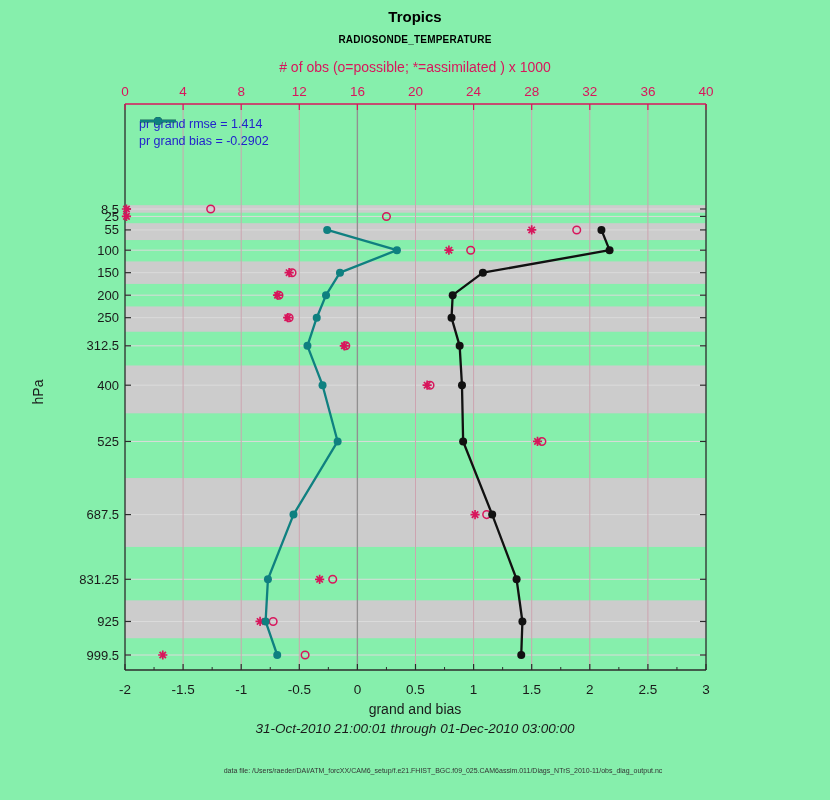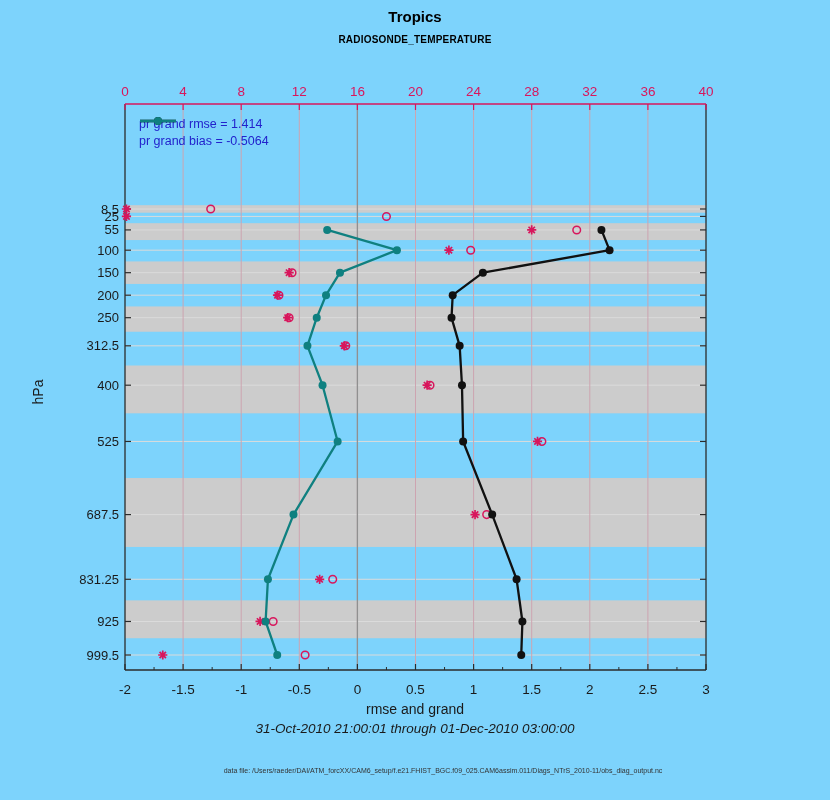--- a/index.html
+++ b/index.html
@@ -1,16 +1,16 @@
 <!DOCTYPE html>
 <html><head>
 <meta charset="utf-8">
 <style>
   html,body{margin:0;padding:0;background:#ffffff;}
-  .page{position:relative;width:830px;height:800px;background:#7dd3fc;overflow:hidden;
+  .page{position:relative;width:830px;height:800px;background:#86efac;overflow:hidden;
         font-family:"Liberation Sans", sans-serif;}
   .ttl{position:absolute;left:0;width:830px;text-align:center;color:#000;font-weight:bold;}
   .t1{top:8px;font-size:15px;}
   .t2{top:34px;font-size:10px;letter-spacing:0.2px;}
   .toplab{position:absolute;left:0;width:830px;top:59px;text-align:center;font-size:14px;}
   .xlab{position:absolute;left:0;width:830px;top:701px;text-align:center;font-size:14px;color:#1a1a1a;}
   .caption{position:absolute;left:0;width:830px;top:721px;text-align:center;font-size:13.5px;color:#1a1a1a;font-style:italic;}
   .footer{position:absolute;left:56px;width:774px;top:767px;text-align:center;font-size:7px;color:#333;}
   .ylab{position:absolute;left:26px;top:384px;font-size:14px;color:#1a1a1a;
         transform:rotate(-90deg);transform-origin:center;}
@@ -20,20 +20,21 @@
   .legend .lab{font-size:12.5px;white-space:nowrap;}
   svg{position:absolute;left:0;top:0;}
 </style>
 </head>
 <body>
 
 <div class="page">
 
   <div class="ttl t1">Tropics</div>
   <div class="ttl t2">RADIOSONDE_TEMPERATURE</div>
+  <div class="toplab" id="toplab" style="color: rgb(216, 22, 92);"># of obs (o=possible; *=assimilated ) x 1000</div>
 
   <svg id="plot" width="830" height="800">
       <rect x="125" y="205.17457114026237" width="581" height="7.538345105953567" fill="#cccccc"></rect>
       <rect x="125" y="223.1765893037336" width="581" height="16.876892028254275" fill="#cccccc"></rect>
       <rect x="125" y="261.43087790110997" width="581" height="22.50252270433907" fill="#cccccc"></rect>
       <rect x="125" y="306.4359233097881" width="581" height="25.315338042381427" fill="#cccccc"></rect>
       <rect x="125" y="365.5050454086781" width="581" height="47.8178607467205" fill="#cccccc"></rect>
       <rect x="125" y="478.01765893037333" width="581" height="68.91397578203845" fill="#cccccc"></rect>
       <rect x="125" y="600.375126135217" width="581" height="37.860494450050396" fill="#cccccc"></rect>
       <line x1="125" x2="706" y1="209" y2="209" stroke="#dbdbdb" stroke-width="1"></line>
@@ -222,21 +223,21 @@
         <line id="sw1l" x1="1" y1="6" x2="37" y2="6" stroke-width="2.4" stroke="#111111"></line>
         <circle id="sw1c" cx="19" cy="6" r="4" fill="#111111"></circle>
       </svg>
       <span class="lab" style="color: rgb(34, 34, 204);">pr grand rmse = 1.414</span>
     </div>
     <div class="row">
       <svg class="sw" viewBox="0 0 38 12">
         <line id="sw2l" x1="1" y1="6" x2="37" y2="6" stroke-width="2.4" stroke="#0f8080"></line>
         <circle id="sw2c" cx="19" cy="6" r="4" fill="#0f8080"></circle>
       </svg>
-      <span class="lab" style="color: rgb(34, 34, 204);">pr grand bias = -0.5064</span>
+      <span class="lab" style="color: rgb(34, 34, 204);">pr grand bias = -0.2902</span>
     </div>
   </div>
 
   <div class="ylab">hPa</div>
-  <div class="xlab">rmse and grand</div>
+  <div class="xlab">grand and bias</div>
   <div class="caption">31-Oct-2010 21:00:01 through 01-Dec-2010 03:00:00</div>
   <div class="footer">data file: /Users/raeder/DAI/ATM_forcXX/CAM6_setup/f.e21.FHIST_BGC.f09_025.CAM6assim.011/Diags_NTrS_2010-11/obs_diag_output.nc</div>
 </div>
 
 </body></html>

